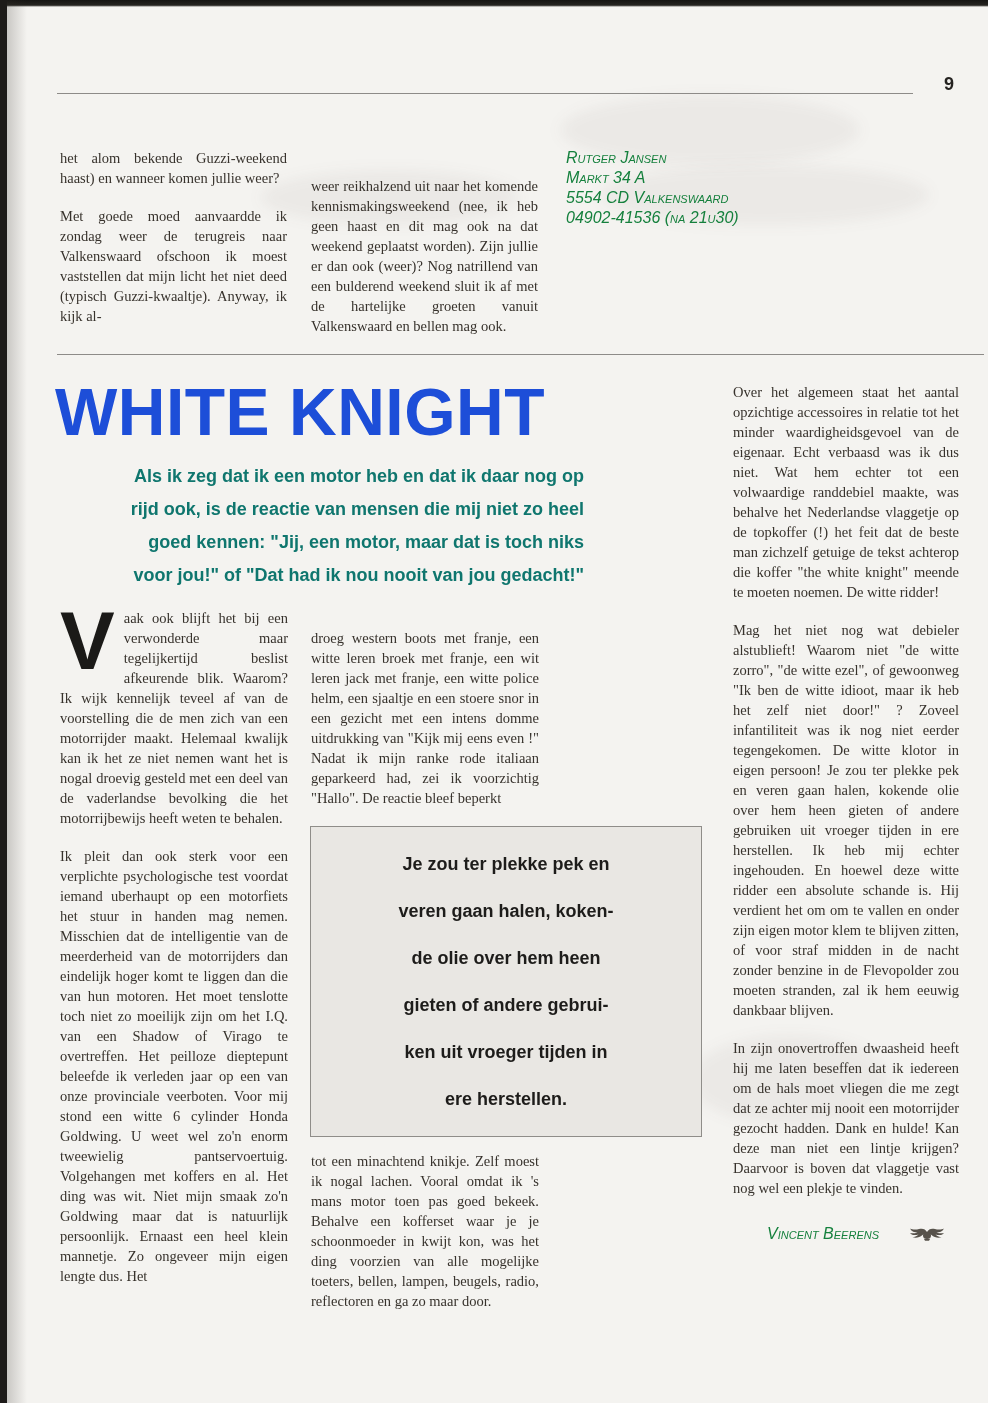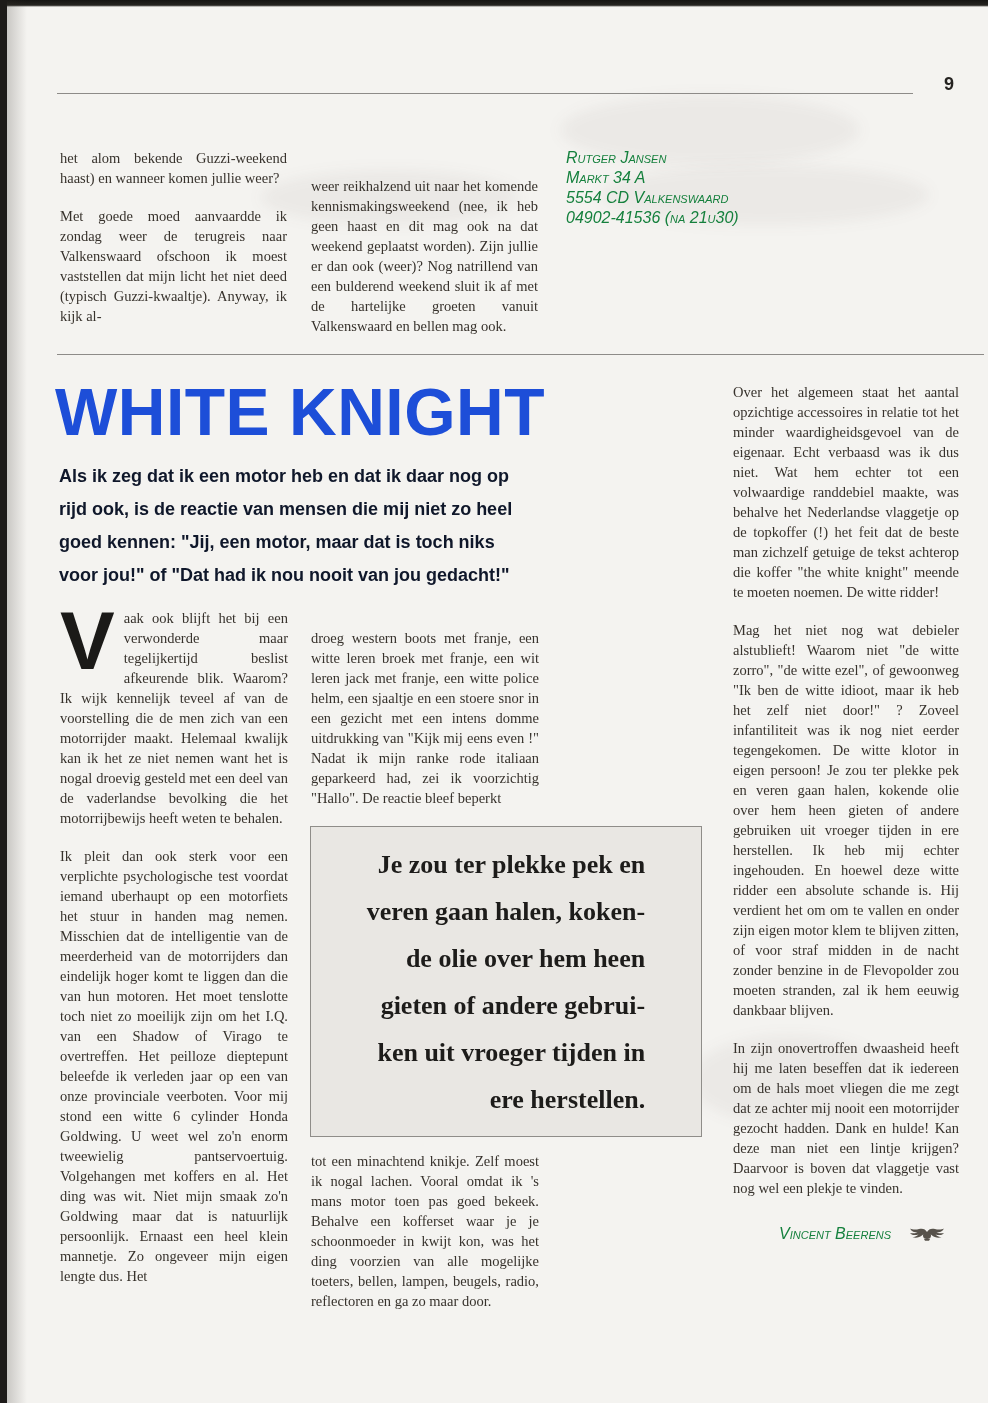--- a/index.html
+++ b/index.html
@@ -74,21 +74,21 @@
   .headline {
     position: absolute; left: 55px; top: 376px;
     font-family: "Liberation Sans", "DejaVu Sans", sans-serif;
     font-weight: 800; font-size: 66px; line-height: 72px;
     letter-spacing: 0.5px; color: #1d4ed8; white-space: nowrap;
   }
   .intro {
     position: absolute; left: 59px; top: 460px; width: 525px;
     font-family: "Liberation Sans", "DejaVu Sans", sans-serif;
     font-weight: bold; font-size: 18px; line-height: 33px;
-    color: #0f172a; white-space: pre-line;
+    color: #0f766e; white-space: pre-line; text-align: right;
   }
 
   .c-artA { left: 60px;  top: 608px;  width: 228px; }
   .c-artB { left: 311px; top: 628px;  width: 228px; }
   .c-artB2{ left: 311px; top: 1151px; width: 228px; }
   .c-artC { left: 733px; top: 382px;  width: 226px; }
 
   .dropcap {
     float: left;
     font-family: "Liberation Sans", "DejaVu Sans", sans-serif;
@@ -96,28 +96,28 @@
     color: #1b1a18; margin: 3px 9px 0 0;
   }
 
   .pullquote {
     position: absolute; left: 310px; top: 826px;
     width: 392px; height: 311px; box-sizing: border-box;
     background: #e9e7e3; border: 1px solid #8f8d89;
     display: flex; align-items: center; justify-content: center;
   }
   .pullquote-text {
-    font-family: Liberation Serif, serif;
-    font-weight: bold; font-size: 26px; line-height: 47px;
-    color: #1d1c1a; text-align: right; white-space: pre-line;
+    font-family: Liberation Sans, sans-serif;
+    font-weight: bold; font-size: 18px; line-height: 47px;
+    color: #1d1c1a; text-align: center; white-space: pre-line;
   }
 
   .signature-row {
     margin-top: 26px; padding-right: 14px;
-    display: flex; justify-content: flex-end; align-items: center; gap: 18px;
+    display: flex; justify-content: flex-end; align-items: center; gap: 30px;
   }
   .signature-name { font-size: 16px; }
   .eagle-icon svg { display: block; }
 </style>
 </head>
 <body>
 
 <div class="page">
 
   <div class="edge-top"></div>

